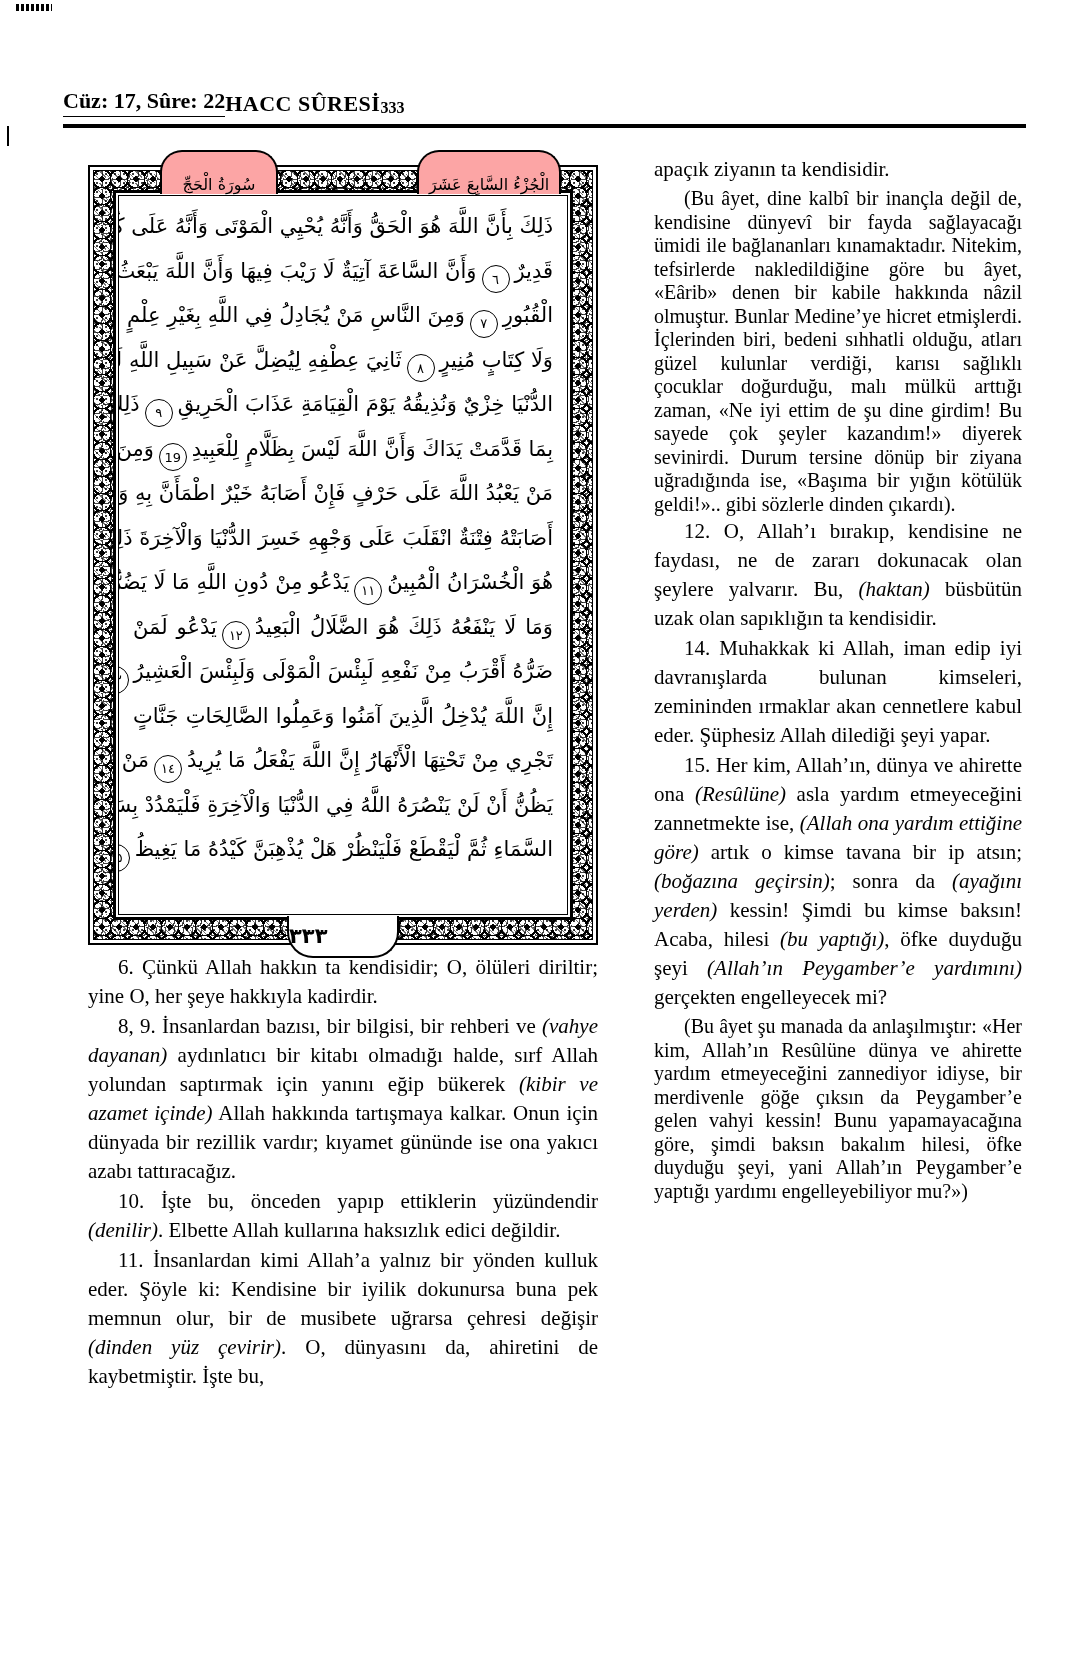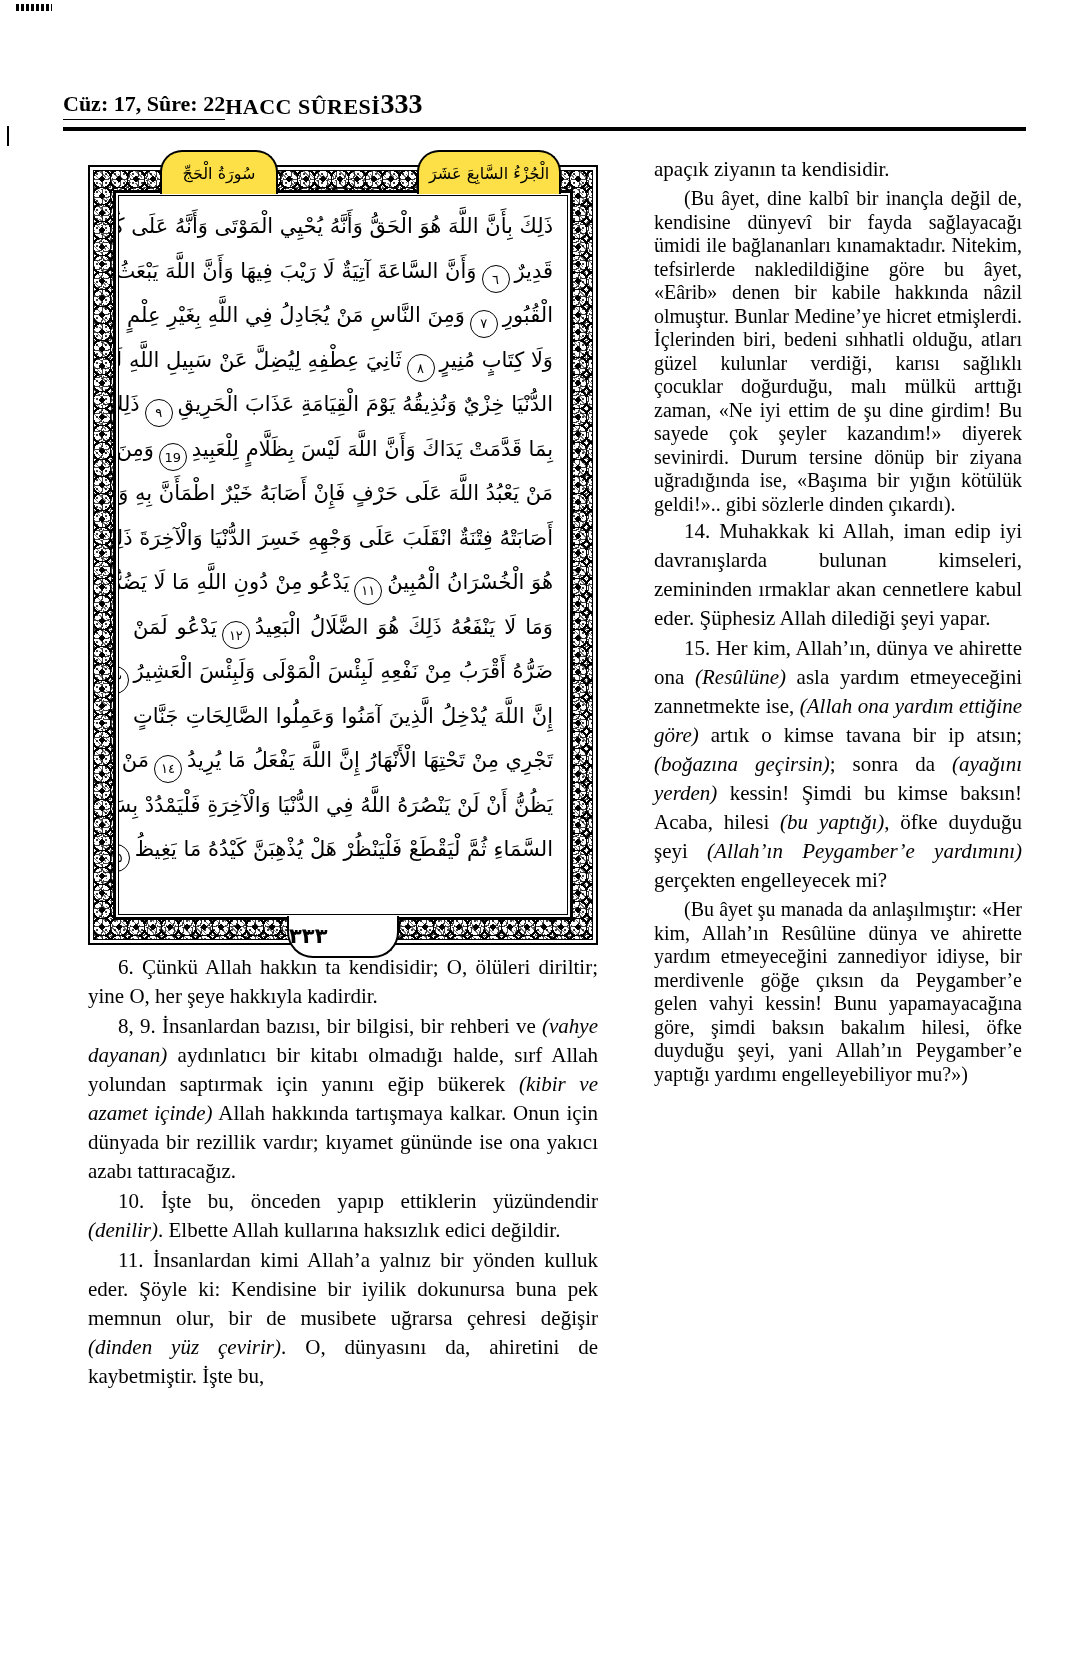--- a/index.html
+++ b/index.html
@@ -21,21 +21,21 @@
 
   
   .header {
     position: absolute; top: 88px; left: 63px; right: 60px;
     display: flex; align-items: flex-end; 
     border-bottom: 4px solid #000; padding-bottom: 7px;
     font-weight: bold;
   }
   .h-left  { font-size: 22px; border-bottom: 1px solid #000; padding-bottom: 2px; }
   .h-center{ font-size: 22px; letter-spacing: .5px; }
-  .h-right { font-size: 28px; }
+  .h-right { font-size: 16px; }
 
   
   .columns {
     position: absolute; top: 150px; left: 88px; right: 64px;
     display: flex; gap: 56px;
   }
   .col-left { width: 510px; flex: 0 0 510px; }
   .col-right { flex: 1; padding-top: 4px; }
 
   
@@ -73,23 +73,23 @@
   }
   .ayah {
     display: inline-flex; align-items: center; justify-content: center;
     width: 28px; height: 28px;
     border: 1.6px solid #000; border-radius: 50%;
     font-size: 13px; line-height: 1;
     margin: 0 5px; vertical-align: -6px;
   }
   .tab {
     position: absolute; top: -15px; height: 44px; z-index: 3;
-    background: #fde047; border: 2px solid #000; border-bottom: none;
+    background: #fca5a5; border: 2px solid #000; border-bottom: none;
     border-radius: 22px 22px 0 0;
-    display: flex; align-items: center; justify-content: center;
+    display: flex; align-items: flex-end; justify-content: center;
     font-family: "DejaVu Sans", sans-serif; font-size: 16px;
     padding: 0 10px;
   }
   .tab-surah { left: 72px;  min-width: 118px; }
   .tab-juz   { left: 329px; min-width: 124px; }
   .tab-pagenum {
     position: absolute; bottom: -13px; left: 50%; transform: translateX(-50%);
     width: 112px; height: 42px; z-index: 3;
     background: #fff; border: 2px solid #000; border-top: none;
     border-radius: 0 0 26px 26px;
@@ -161,19 +161,20 @@
           <p class="para body"><span>6. Çünkü Allah hakkın ta kendisidir; O, ölüleri diriltir; yine O, her şeye hakkıyla kadirdir.</span></p>
           <p class="para body"><span>8, 9. İnsanlardan bazısı, bir bilgisi, bir rehberi ve </span><span class="it">(vahye dayanan)</span><span> aydınlatıcı bir kitabı olmadığı halde, sırf Allah yolundan saptırmak için yanını eğip bükerek </span><span class="it">(kibir ve azamet içinde)</span><span> Allah hakkında tartışmaya kalkar. Onun için dünyada bir rezillik vardır; kıyamet gününde ise ona yakıcı azabı tattıracağız.</span></p>
           <p class="para body"><span>10. İşte bu, önceden yapıp ettiklerin yüzündendir </span><span class="it">(denilir)</span><span>. Elbette Allah kullarına haksızlık edici değildir.</span></p>
           <p class="para body"><span>11. İnsanlardan kimi Allah’a yalnız bir yönden kulluk eder. Şöyle ki: Kendisine bir iyilik dokunursa buna pek memnun olur, bir de musibete uğrarsa çehresi değişir </span><span class="it">(dinden yüz çevirir)</span><span>. O, dünyasını da, ahiretini de kaybetmiştir. İşte bu,</span></p>
         </div>
     </div>
 
     <div class="col-right text-block">
         <p class="para body no-indent"><span>apaçık ziyanın ta kendisidir.</span></p>
         <p class="para note"><span>(Bu âyet, dine kalbî bir inançla değil de, kendisine dünyevî bir fayda sağlayacağı ümidi ile bağlananları kınamaktadır. Nitekim, tefsirlerde nakledildiğine göre bu âyet, «Eârib» denen bir kabile hakkında nâzil olmuştur. Bunlar Medine’ye hicret etmişlerdi. İçlerinden biri, bedeni sıhhatli olduğu, atları güzel kulunlar verdiği, karısı sağlıklı çocuklar doğurduğu, malı mülkü arttığı zaman, «Ne iyi ettim de şu dine girdim! Bu sayede çok şeyler kazandım!» diyerek sevinirdi. Durum tersine dönüp bir ziyana uğradığında ise, «Başıma bir yığın kötülük geldi!».. gibi sözlerle dinden çıkardı).</span></p>
+        <p class="para body"><span>12. O, Allah’ı bırakıp, kendisine ne faydası, ne de zararı dokunacak olan şeylere yalvarır. Bu, </span><span class="it">(haktan)</span><span> büsbütün uzak olan sapıklığın ta kendisidir.</span></p>
         <p class="para body"><span>14. Muhakkak ki Allah, iman edip iyi davranışlarda bulunan kimseleri, zemininden ırmaklar akan cennetlere kabul eder. Şüphesiz Allah dilediği şeyi yapar.</span></p>
         <p class="para body"><span>15. Her kim, Allah’ın, dünya ve ahirette ona </span><span class="it">(Resûlüne)</span><span> asla yardım etmeyeceğini zannetmekte ise, </span><span class="it">(Allah ona yardım ettiğine göre)</span><span> artık o kimse tavana bir ip atsın; </span><span class="it">(boğazına geçirsin)</span><span>; sonra da </span><span class="it">(ayağını yerden)</span><span> kessin! Şimdi bu kimse baksın! Acaba, hilesi </span><span class="it">(bu yaptığı)</span><span>, öfke duyduğu şeyi </span><span class="it">(Allah’ın Peygamber’e yardımını)</span><span> gerçekten engelleyecek mi?</span></p>
         <p class="para note"><span>(Bu âyet şu manada da anlaşılmıştır: «Her kim, Allah’ın Resûlüne dünya ve ahirette yardım etmeyeceğini zannediyor idiyse, bir merdivenle göğe çıksın da Peygamber’e gelen vahyi kessin! Bunu yapamayacağına göre, şimdi baksın bakalım hilesi, öfke duyduğu şeyi, yani Allah’ın Peygamber’e yaptığı yardımı engelleyebiliyor mu?»)</span></p>
       </div>
 
   </div>
 </div>
 
 </body></html>

